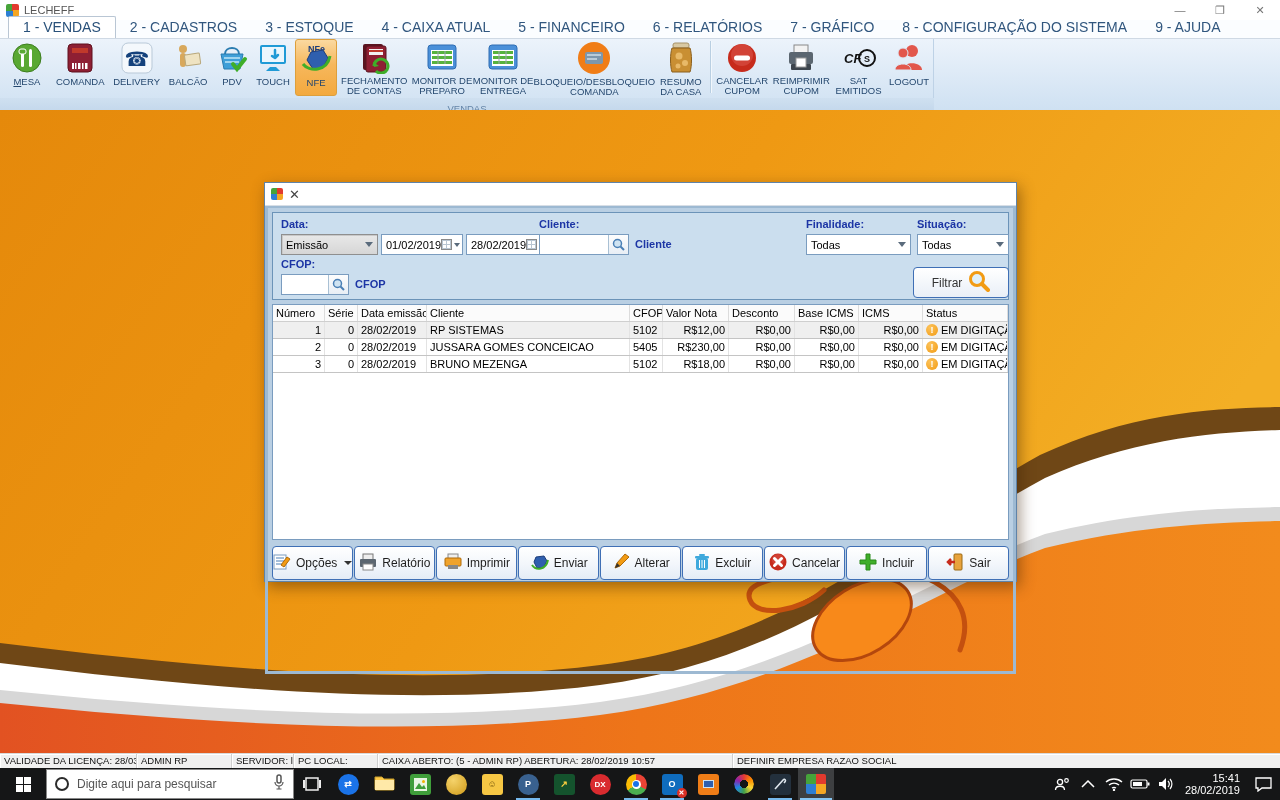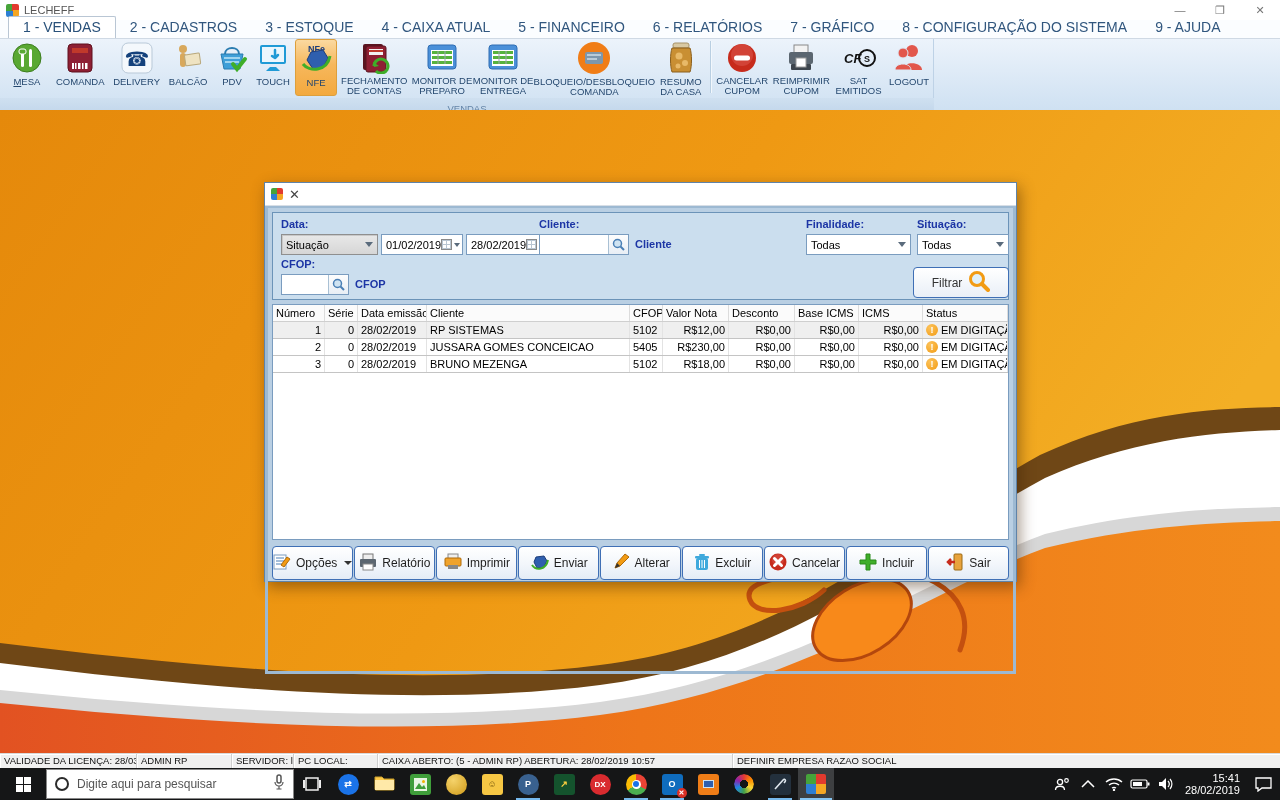--- a/index.html
+++ b/index.html
@@ -365,21 +365,21 @@
     <div class="dialog">
       <div class="dlg-title">
         <span class="logo-cube" style="width:12px;height:12px;"></span>
         <span class="dlg-close">✕</span>
       </div>
       <div class="dlg-body">
 
         <div class="filter-panel">
           <span class="flabel" style="left:8px; top:5px;">Data:</span>
           <div class="ctrl dd gray" style="left:8px; top:21px; width:97px;">
-            <span>Situação</span>
+            <span>Emissão</span>
             <span class="chev">
                 <i></i>
               </span>
           </div>
           <div class="ctrl datebox" style="left:108px; top:21px; width:82px;">
             <span>01/02/2019</span>
             <span class="cal">
                 <span class="grid"></span>
                 <i style="width:0;height:0;border-left:3px solid transparent;border-right:3px solid transparent;border-top:4px solid #5a6b7c;"></i>
               </span>

